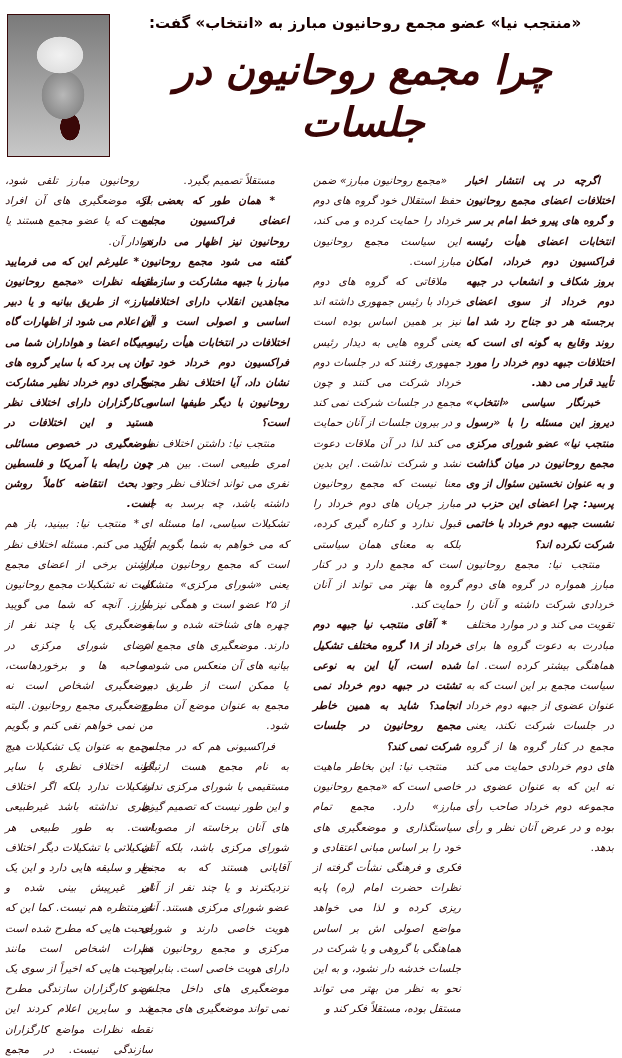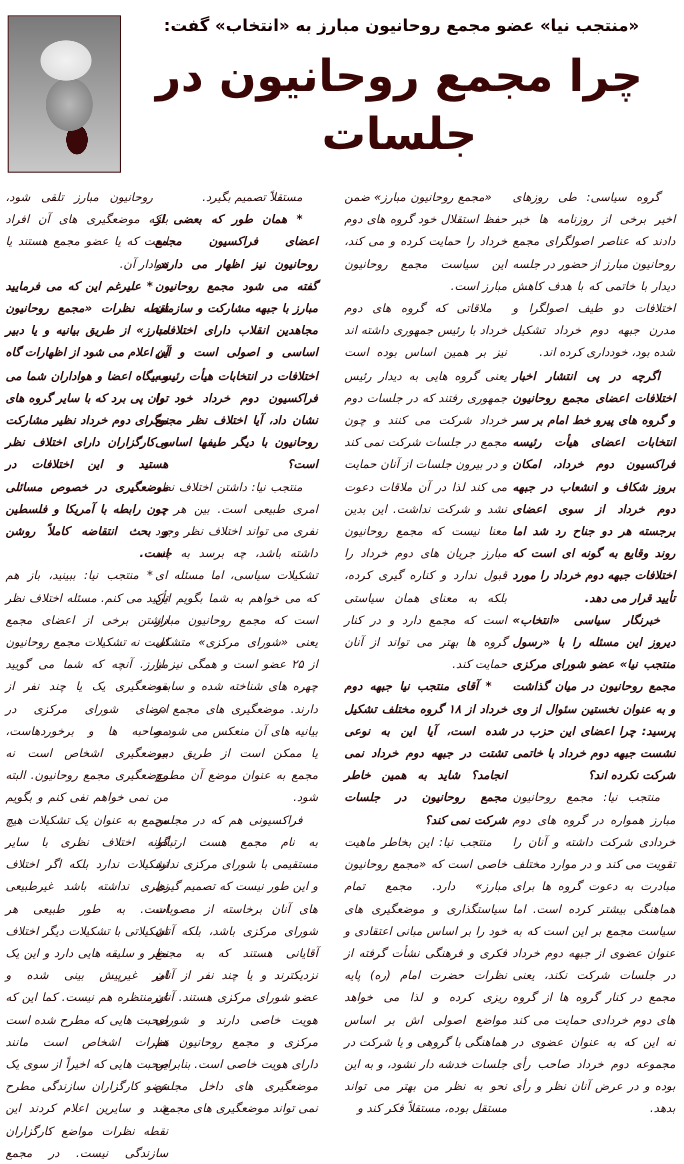--- a/index.html
+++ b/index.html
@@ -10,21 +10,21 @@
              radial-gradient(ellipse 38px 30px at 52px 40px, #f2f2f2 0%, #e0e0e0 60%, rgba(0,0,0,0) 62%),
              radial-gradient(ellipse 30px 34px at 55px 80px, #b8b8b8 0%, #8a8a8a 70%, rgba(0,0,0,0) 72%),
              radial-gradient(ellipse 16px 22px at 62px 112px, #3a0808 0%, #3a0808 60%, rgba(0,0,0,0) 62%),
              linear-gradient(180deg, #7a7a7a 0%, #9a9a9a 40%, #c8c8c8 100%);
            border: 1px solid #3a0808; box-sizing: border-box; }
   .kicker { position: absolute; top: 14px; left: 120px; right: 12px; text-align: center;
             direction: rtl; font-size: 15px; font-weight: bold; color: #1a0000; }
   .headline { position: absolute; top: 44px; left: 112px; right: 8px; text-align: center;
               direction: rtl; font-size: 40px; line-height: 52px; font-weight: bold;
               color: #3a0606; letter-spacing: -1px; }
-  .headline span { display: block; }
+  .headline span { display: block; font-style: italic; }
   .col { position: absolute; top: 170px; width: 148px; direction: rtl; text-align: justify;
          font-size: 10.6px; line-height: 20.2px; color: #2a0505; }
   .col p { margin: 0; text-indent: 14px; font-style: italic; }
   .col p.q { font-weight: bold; }
   .c1 { left: 466px; }
   .c2 { left: 313px; }
   .c3 { left: 141px; }
   .c4 { left: 5px; }
 </style>
 </head>
@@ -32,21 +32,20 @@
 
 <div class="photo"></div>
 
 <div class="kicker">«منتجب نیا» عضو مجمع روحانیون مبارز به «انتخاب» گفت:</div>
 
 <div class="headline">
   <span>چرا مجمع روحانیون در جلسات</span>
 </div>
 
 <div class="col c1">
-  <p>گروه سیاسی: طی روزهای اخیر برخی از روزنامه ها خبر دادند که عناصر اصولگرای مجمع روحانیون مبارز از حضور در جلسه دیدار با خاتمی که با هدف کاهش اختلافات دو طیف اصولگرا و مدرن جبهه دوم خرداد تشکیل شده بود، خودداری کرده اند.</p>
   <p class="q">اگرچه در پی انتشار اخبار اختلافات اعضای مجمع روحانیون و گروه های پیرو خط امام بر سر انتخابات اعضای هیأت رئیسه فراکسیون دوم خرداد، امکان بروز شکاف و انشعاب در جبهه دوم خرداد از سوی اعضای برجسته هر دو جناح رد شد اما روند وقایع به گونه ای است که اختلافات جبهه دوم خرداد را مورد تأیید قرار می دهد.</p>
   <p class="q">خبرنگار سیاسی «انتخاب» دیروز این مسئله را با «رسول منتجب نیا» عضو شورای مرکزی مجمع روحانیون در میان گذاشت و به عنوان نخستین سئوال از وی پرسید: چرا اعضای این حزب در نشست جبهه دوم خرداد با خاتمی شرکت نکرده اند؟</p>
   <p>منتجب نیا: مجمع روحانیون مبارز همواره در گروه های دوم خردادی شرکت داشته و آنان را تقویت می کند و در موارد مختلف مبادرت به دعوت گروه ها برای هماهنگی بیشتر کرده است. اما سیاست مجمع بر این است که به عنوان عضوی از جبهه دوم خرداد در جلسات شرکت نکند، یعنی مجمع در کنار گروه ها از گروه های دوم خردادی حمایت می کند نه این که به عنوان عضوی در مجموعه دوم خرداد صاحب رأی بوده و در عرض آنان نظر و رأی بدهد.</p>
 </div>
 
 <div class="col c2">
   <p>«مجمع روحانیون مبارز» ضمن حفظ استقلال خود گروه های دوم خرداد را حمایت کرده و می کند، این سیاست مجمع روحانیون مبارز است.</p>
   <p>ملاقاتی که گروه های دوم خرداد با رئیس جمهوری داشته اند نیز بر همین اساس بوده است یعنی گروه هایی به دیدار رئیس جمهوری رفتند که در جلسات دوم خرداد شرکت می کنند و چون مجمع در جلسات شرکت نمی کند و در بیرون جلسات از آنان حمایت می کند لذا در آن ملاقات دعوت نشد و شرکت نداشت. این بدین معنا نیست که مجمع روحانیون مبارز جریان های دوم خرداد را قبول ندارد و کناره گیری کرده، بلکه به معنای همان سیاستی است که مجمع دارد و در کنار گروه ها بهتر می تواند از آنان حمایت کند.</p>
   <p class="q">* آقای منتجب نیا جبهه دوم خرداد از ۱۸ گروه مختلف تشکیل شده است، آیا این به نوعی تشتت در جبهه دوم خرداد نمی انجامد؟ شاید به همین خاطر مجمع روحانیون در جلسات شرکت نمی کند؟</p>
   <p>منتجب نیا: این بخاطر ماهیت خاصی است که «مجمع روحانیون مبارز» دارد. مجمع تمام سیاستگذاری و موضعگیری های خود را بر اساس مبانی اعتقادی و فکری و فرهنگی نشأت گرفته از نظرات حضرت امام (ره) پایه ریزی کرده و لذا می خواهد مواضع اصولی اش بر اساس هماهنگی با گروهی و یا شرکت در جلسات خدشه دار نشود، و به این نحو به نظر من بهتر می تواند مستقل بوده، مستقلاً فکر کند و</p>

